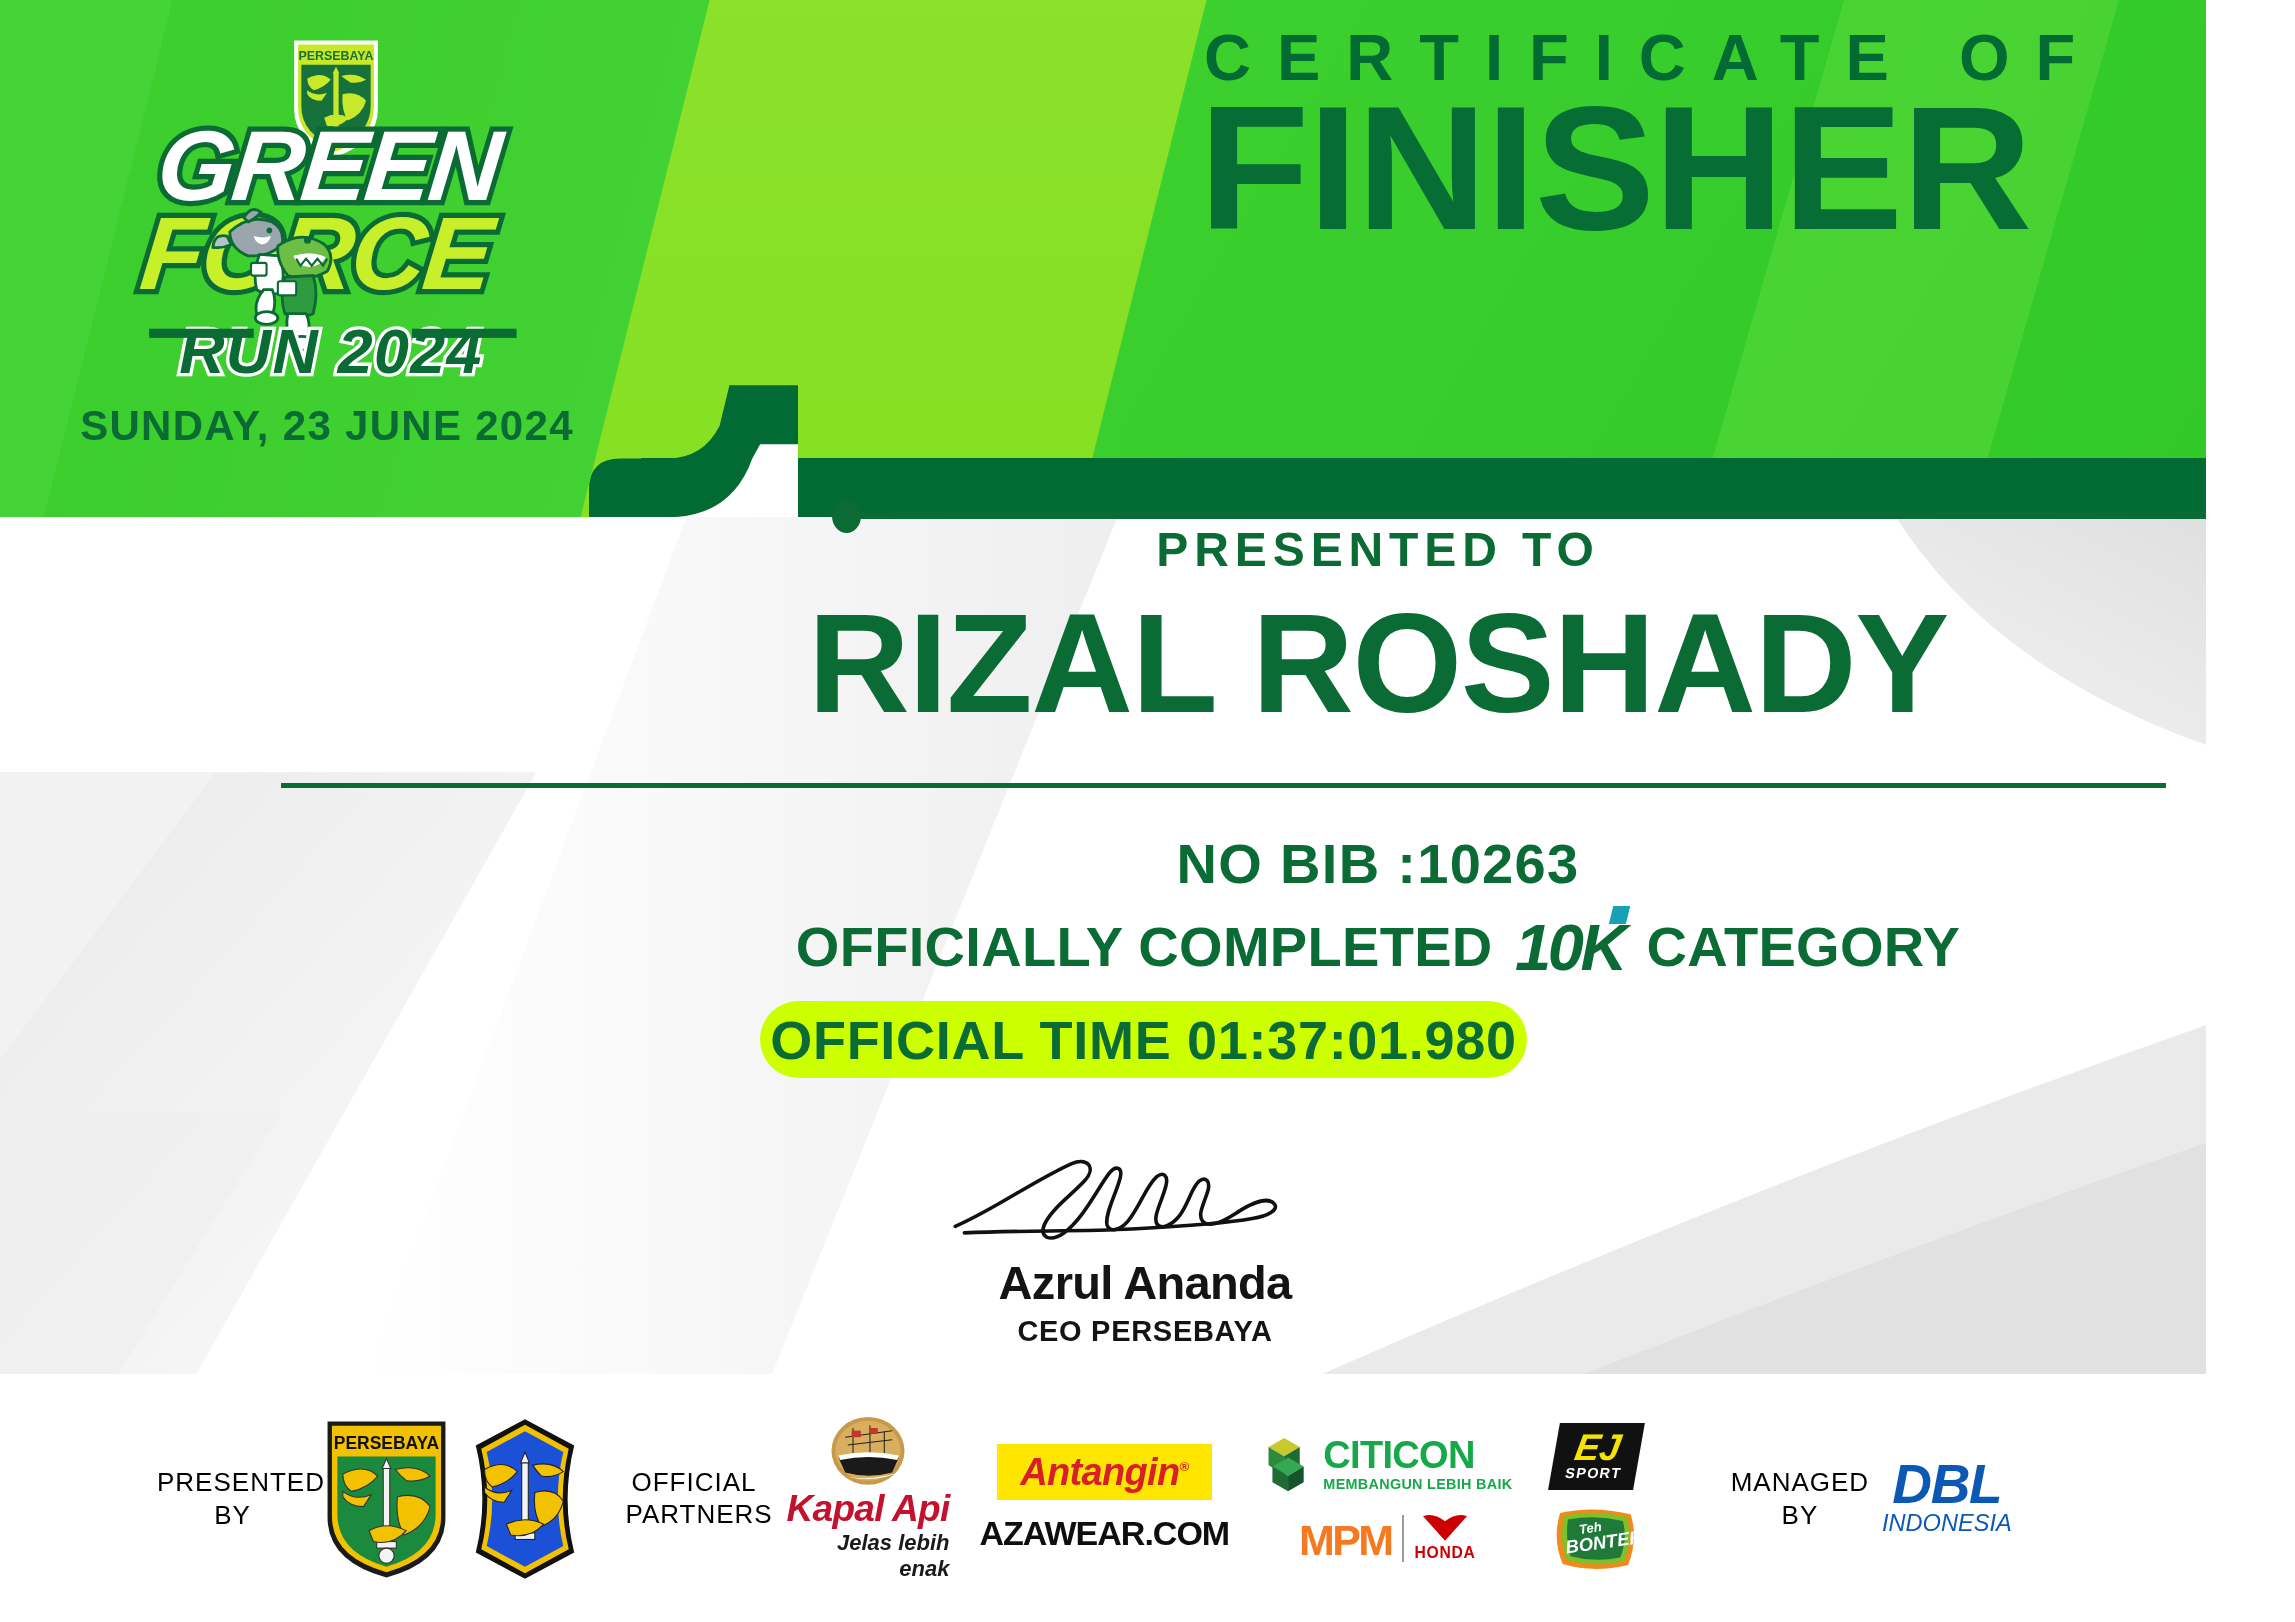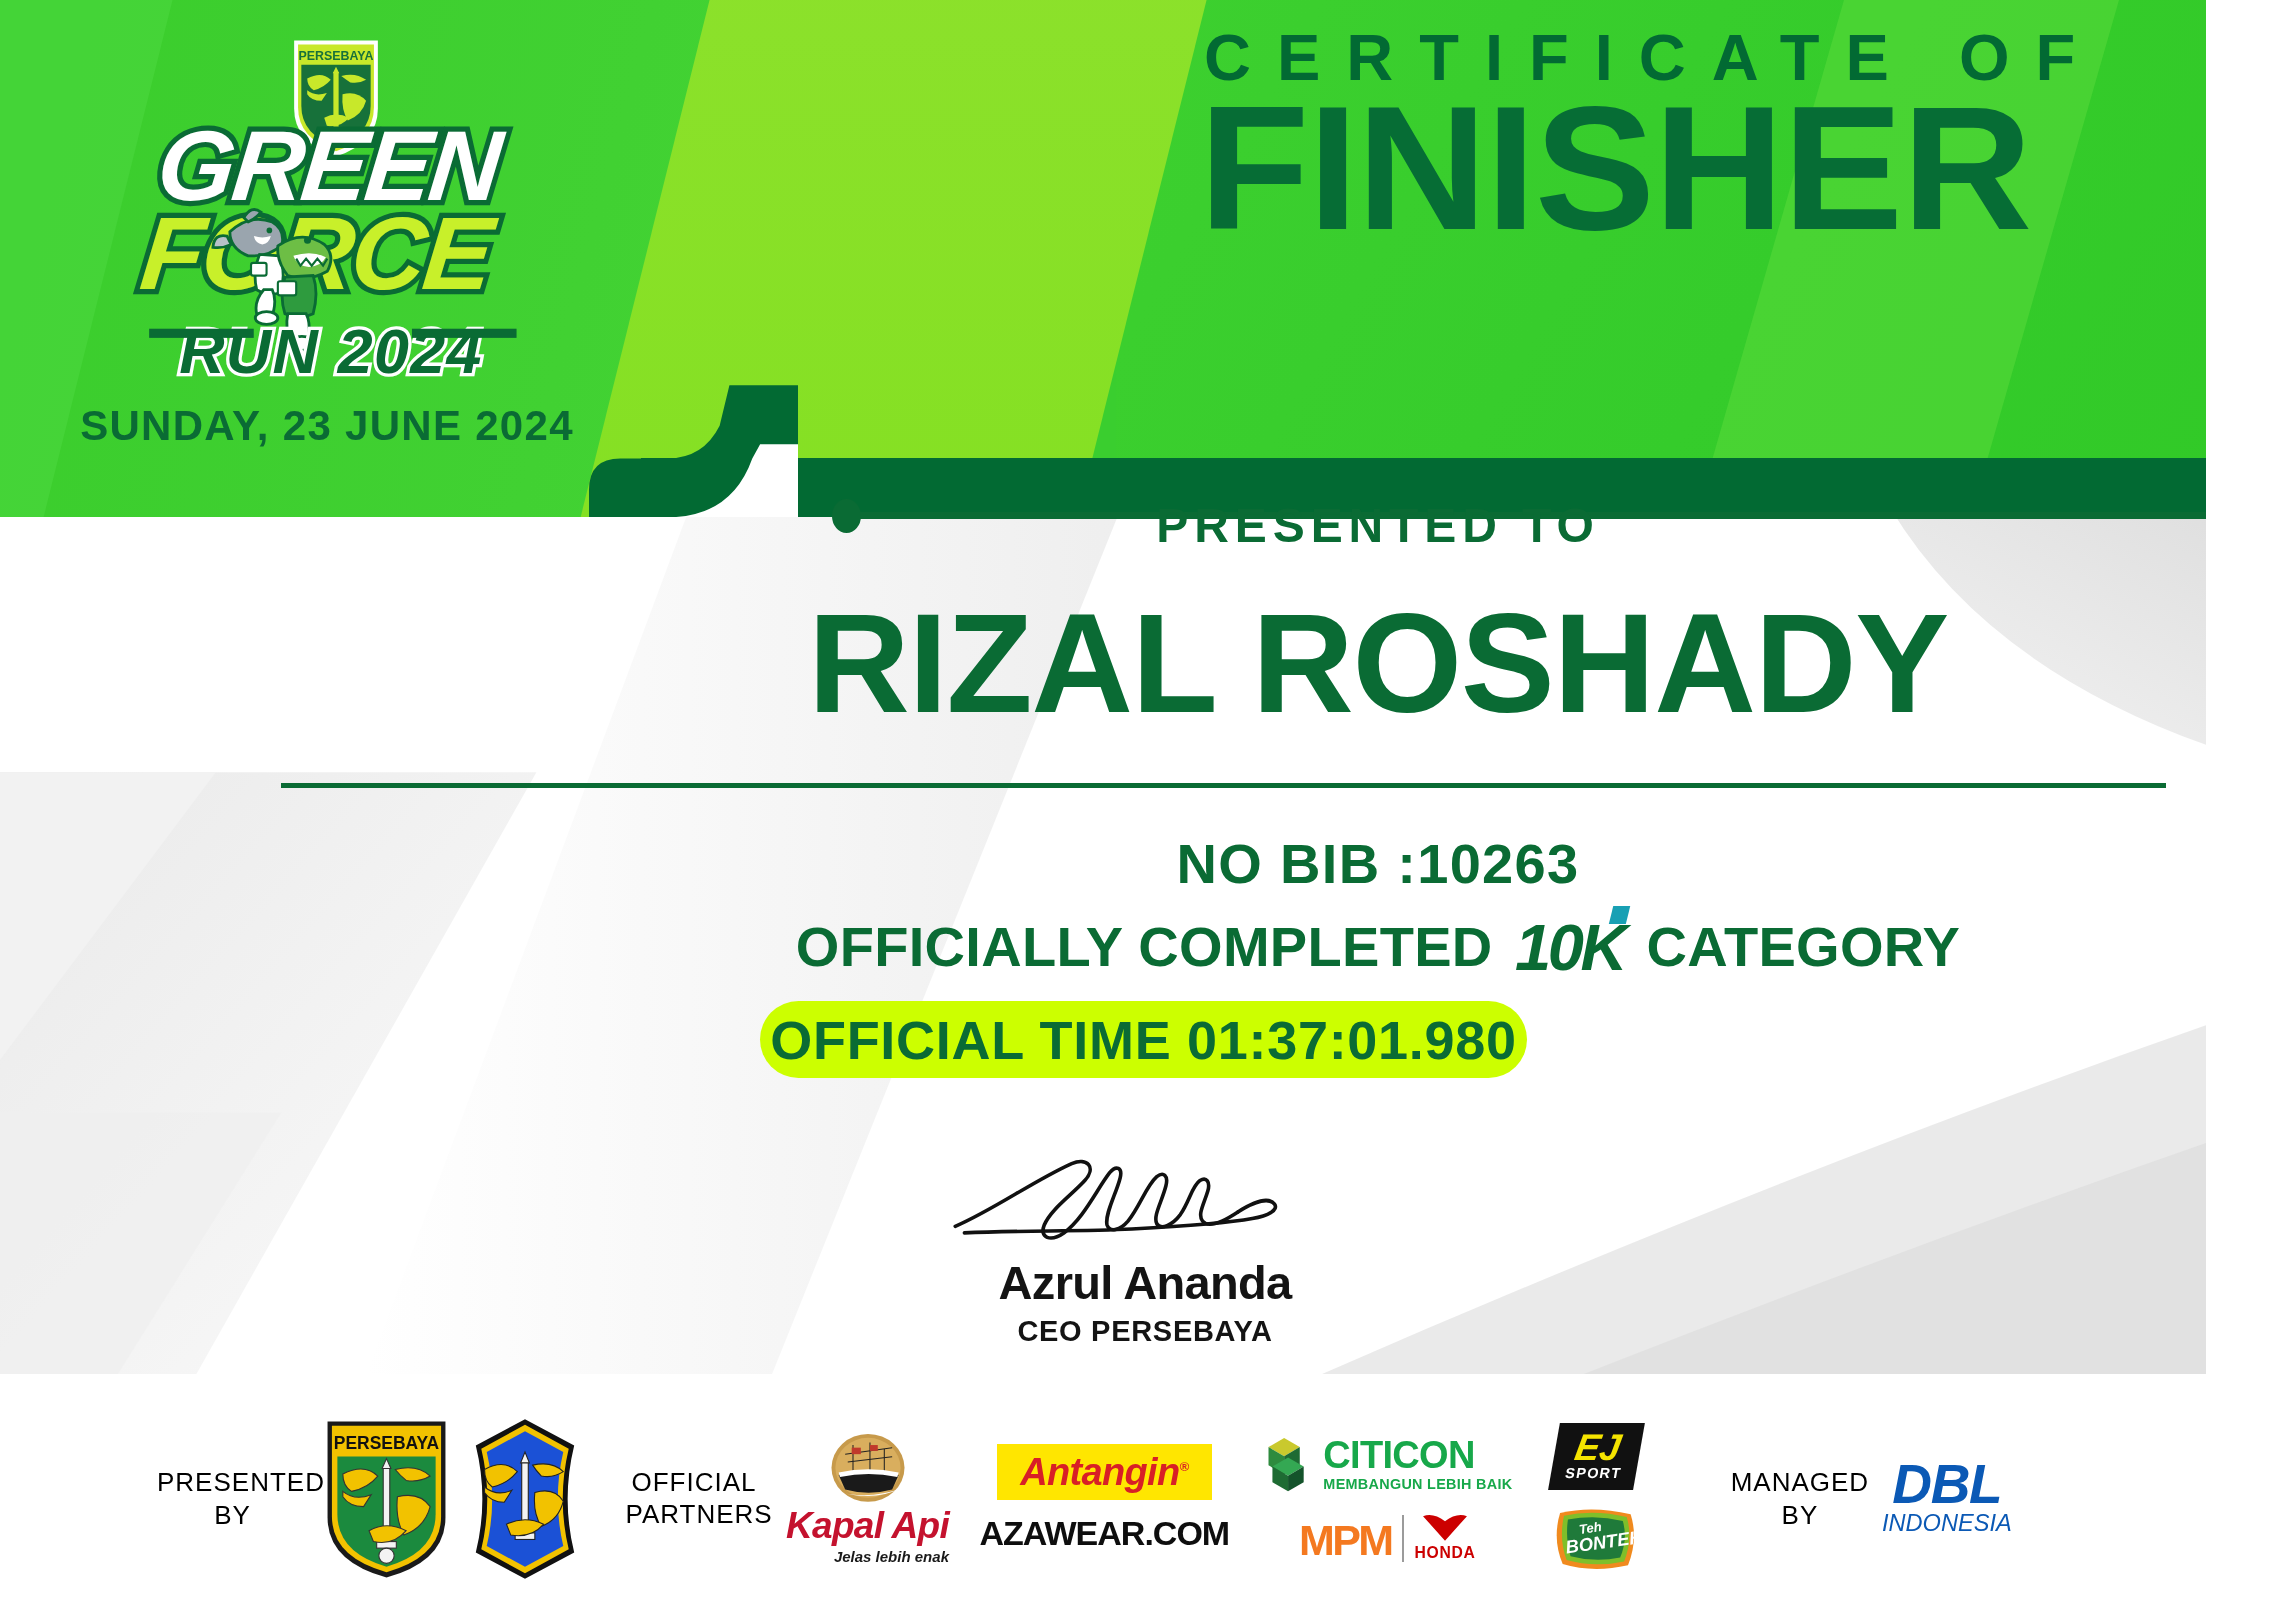--- a/index.html
+++ b/index.html
@@ -95,21 +95,21 @@
   .gf-date {
     position:absolute; left:0; top:402px; width:654px;
     text-align:center;
     font-size:42px; font-weight:900; letter-spacing:1.3px;
     color:#0A6B34;
     white-space:nowrap;
   }
 
   
   .presented-to {
-    position:absolute; left:589px; right:39px; top:498px;
+    position:absolute; left:589px; right:39px; top:522px;
     text-align:center;
     font-size:48px; font-weight:800; letter-spacing:5.9px;
     color:#0A6B34;
   }
   .recipient {
     position:absolute; left:589px; right:39px; top:589px;
     text-align:center;
     font-size:141px; font-weight:900; letter-spacing:-1.3px;
     color:#0A6B34;
     line-height:1.06;
@@ -195,21 +195,21 @@
 
   
   .sp { display:flex; align-items:center; justify-content:center; }
 
   .kapal-wrap { width:164px; text-align:center; }
   .kapal-name {
     font-size:37px; font-weight:900; font-style:italic; color:#C4122E;
     letter-spacing:-0.7px; line-height:1; text-shadow:1.3px 1.3px 0 #fff;
   }
   .kapal-tag {
-    font-size:15px; font-weight:800; font-style:italic; color:#1A1A1A;
+    font-size:22px; font-weight:800; font-style:italic; color:#1A1A1A;
     margin-top:3.9px;
   }
   .antangin-box {
     background:#FFE600; padding:9.2px 23.6px; display:inline-block;
   }
   .antangin-txt {
     font-size:38px; font-weight:900; font-style:italic; color:#D81F26;
     letter-spacing:-0.7px; line-height:1;
   }
   .antangin-txt sup { font-size:13px; vertical-align:super; }

